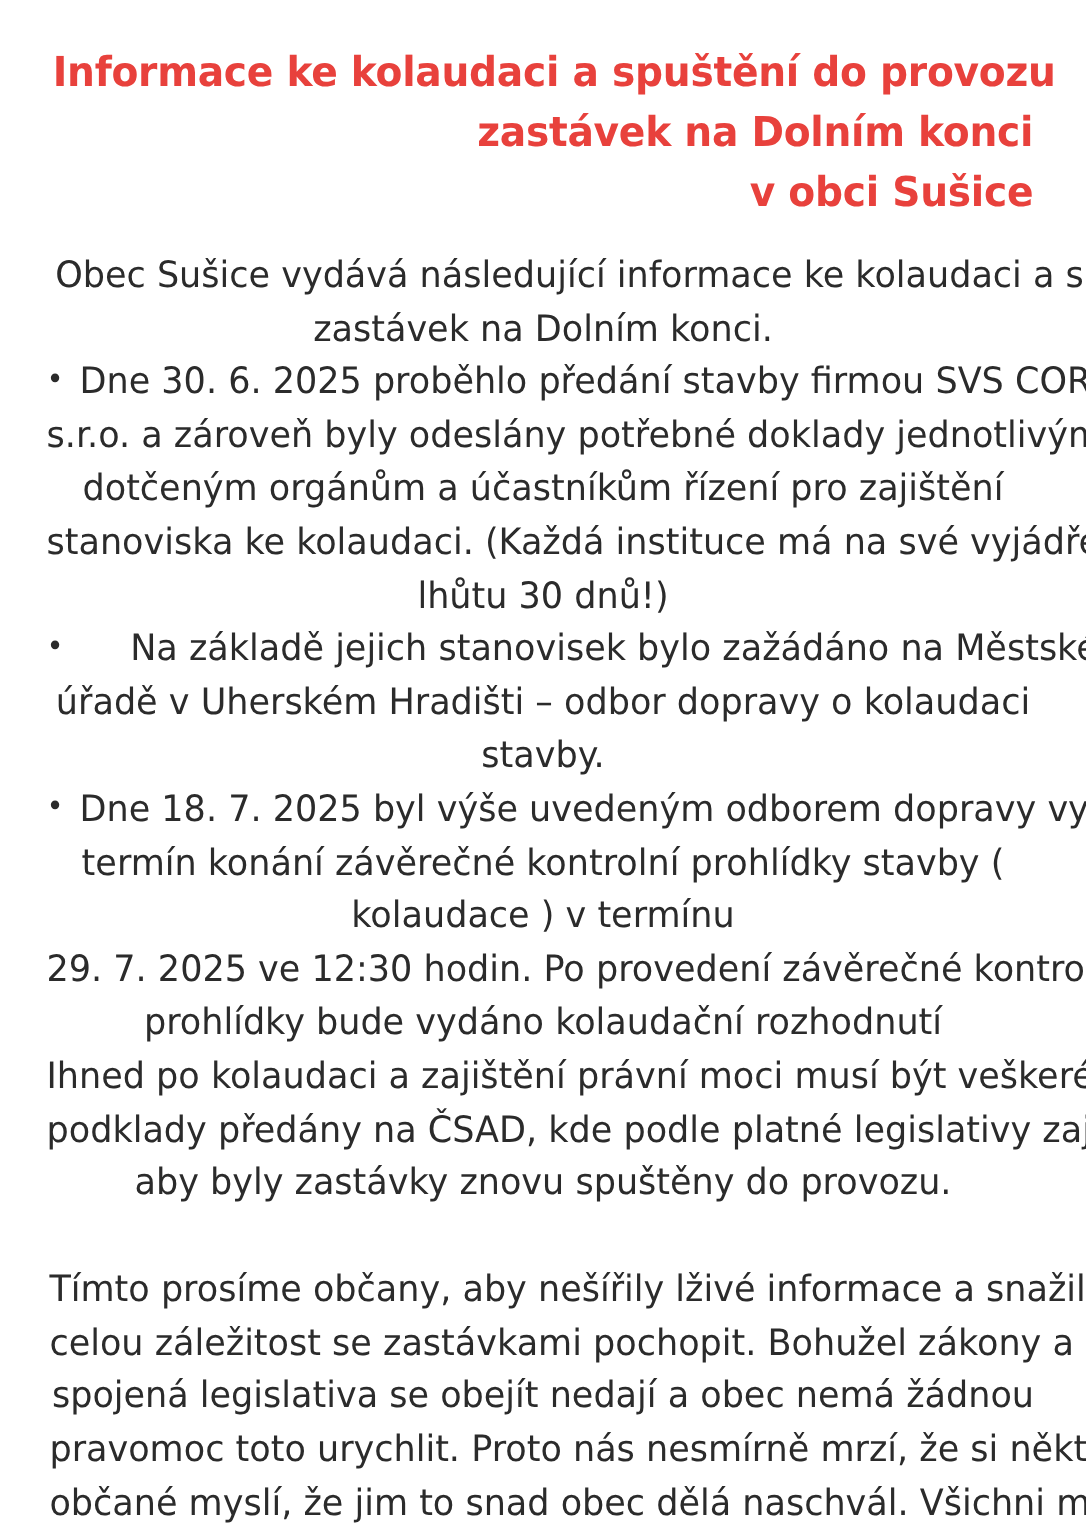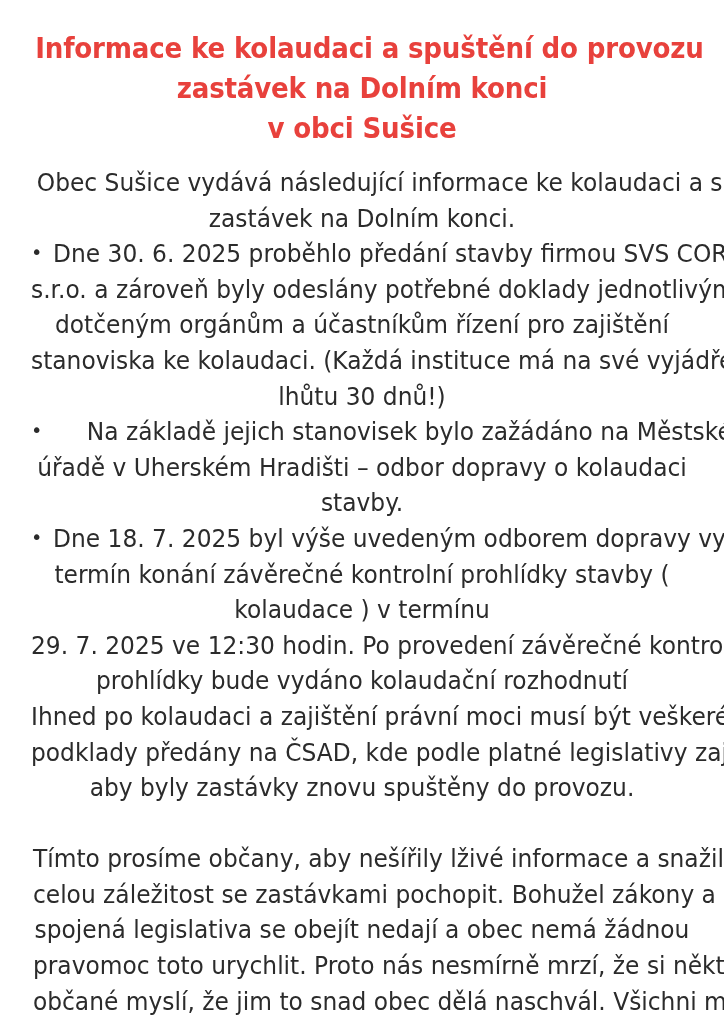--- a/index.html
+++ b/index.html
@@ -22,21 +22,21 @@
     box-sizing: border-box;
     padding: 0;
     background: #ffffff;
     position: relative;
   }
 
   
   .title-block {
     margin: 0;
     padding: 28px 18px 0 18px;
-    text-align: center;
+    text-align: right;
   }
   .title-line {
     display: block;
     color: #e8413c;
     font-family: "DejaVu Sans", "Liberation Sans", sans-serif;
     font-weight: bold;
     font-size: 27.5px;
     line-height: 40px;
     letter-spacing: -0.2px;
     transform: scaleX(0.95);

